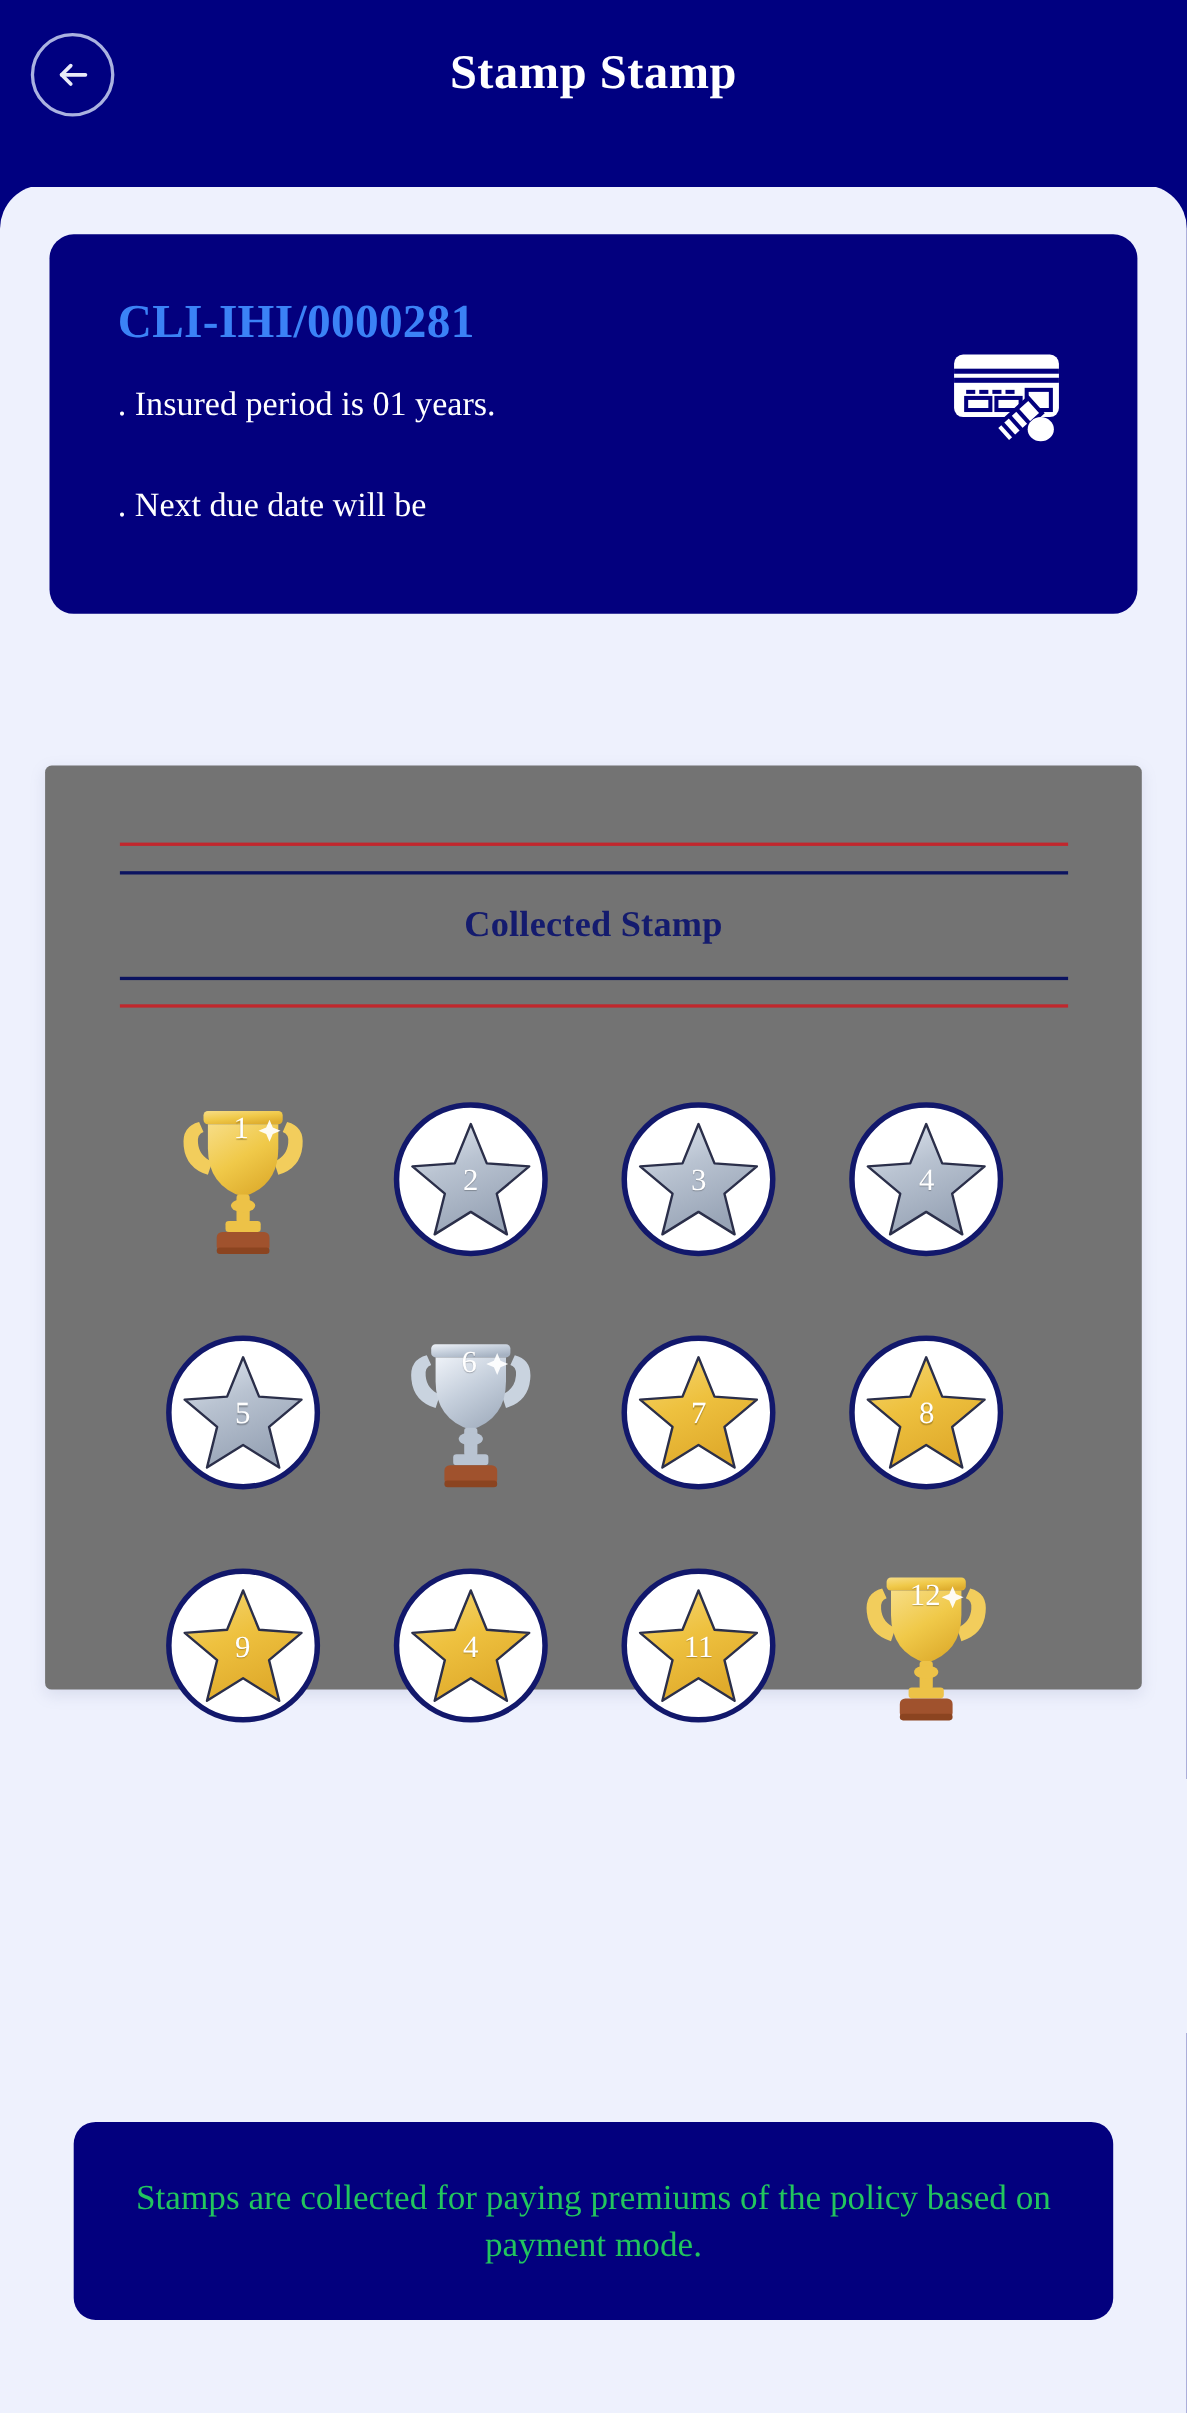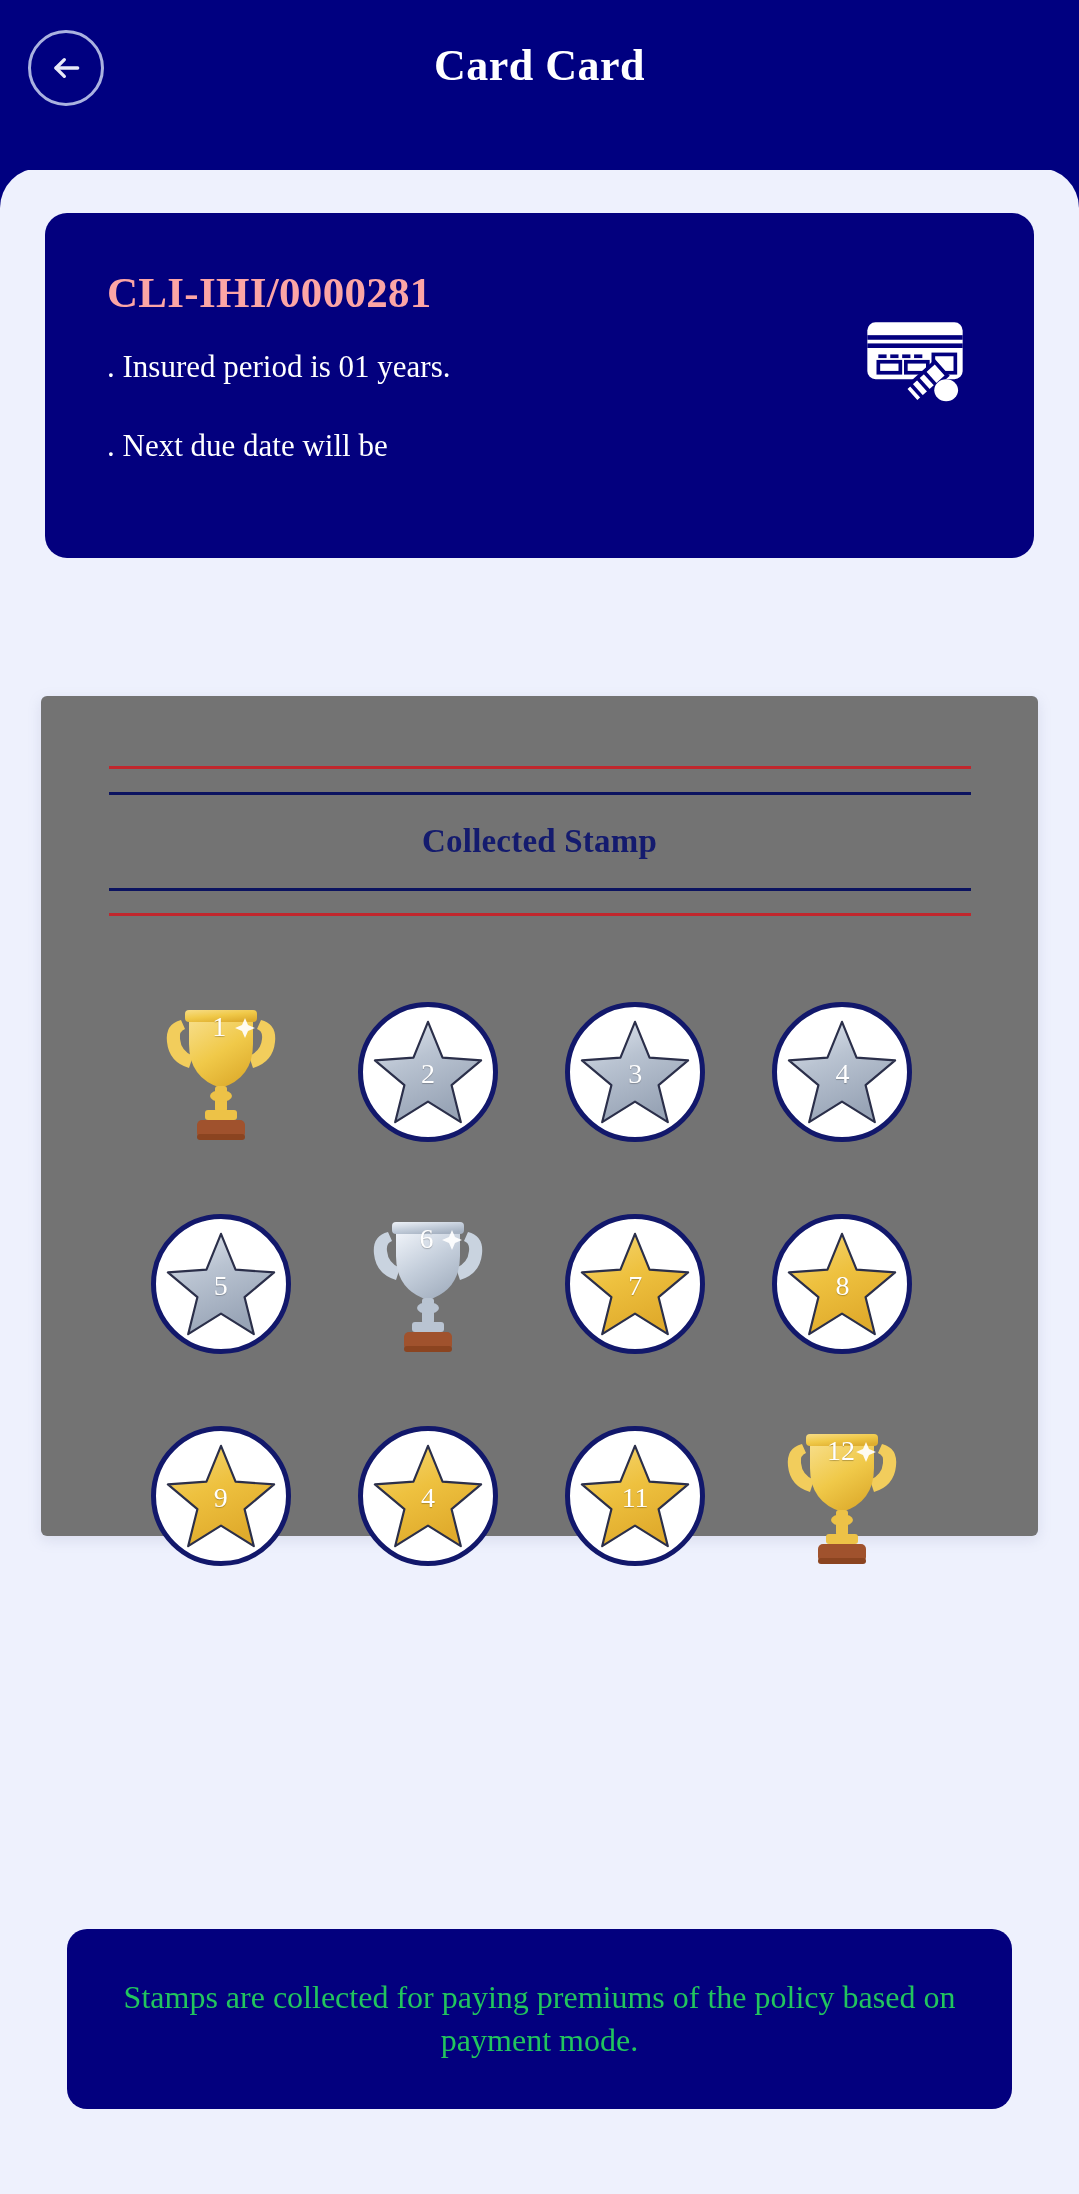--- a/index.html
+++ b/index.html
@@ -75,33 +75,33 @@
     left: 45px;
     top: 213px;
     width: 989px;
     height: 345px;
     background: #03007e;
     border-radius: 22px;
     z-index: 2;
     padding: 56px 48px 0 62px;
   }
   .policy-number {
-    color: #fca5a5;
+    color: #3b82f6;
     font-size: 43px;
     font-weight: bold;
     letter-spacing: 0.3px;
     line-height: 1.1;
   }
   .policy-line {
     color: #ffffff;
     font-size: 31px;
     line-height: 1.2;
   }
   .policy-line.l1 { margin-top: 32px; }
-  .policy-line.l2 { margin-top: 42px; }
+  .policy-line.l2 { margin-top: 55px; }
   .card-icon {
     position: absolute;
     right: 64px;
     top: 100px;
     width: 110px;
     height: 92px;
   }
   .card-icon svg { display: block; width: 100%; height: 100%; }
 
   
@@ -213,21 +213,21 @@
 
   <div class="header">
     <div class="back-btn">
       <span>
         <svg width="40" height="40" viewBox="0 0 24 24" fill="none" stroke="#e8eaf8" stroke-width="2" stroke-linecap="round" stroke-linejoin="round">
           <line x1="19" y1="12" x2="6" y2="12"></line>
           <polyline points="11,7 6,12 11,17"></polyline>
         </svg>
       </span>
     </div>
-    <div class="page-title">Card Card</div>
+    <div class="page-title">Stamp Stamp</div>
   </div>
 
   <div class="sheet"></div>
 
   <div class="policy-card">
     <div class="policy-number">CLI-IHI/0000281</div>
     <div class="policy-line l1">. Insured period is 01 years.</div>
     <div class="policy-line l2">. Next due date will be</div>
     <div class="card-icon">
       <svg viewBox="0 0 120 100" fill="none">

